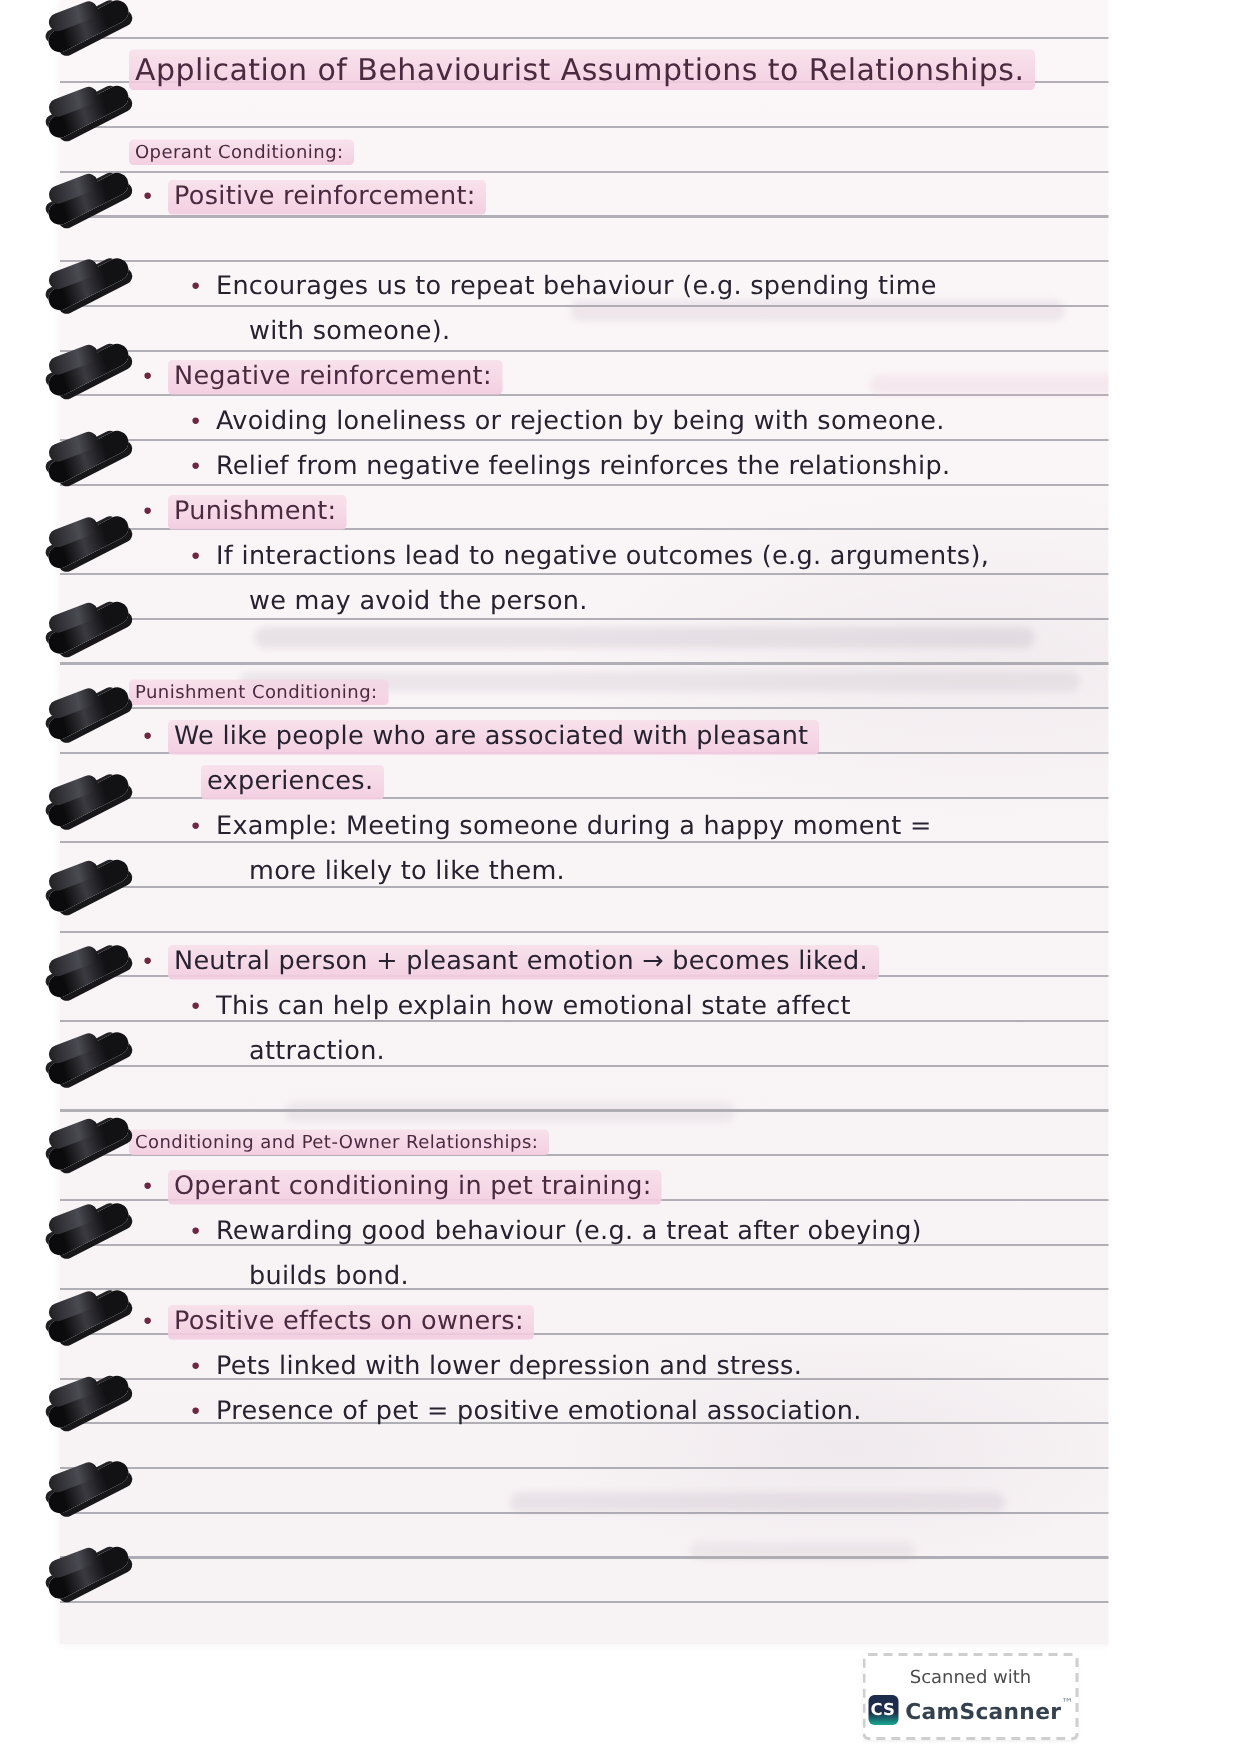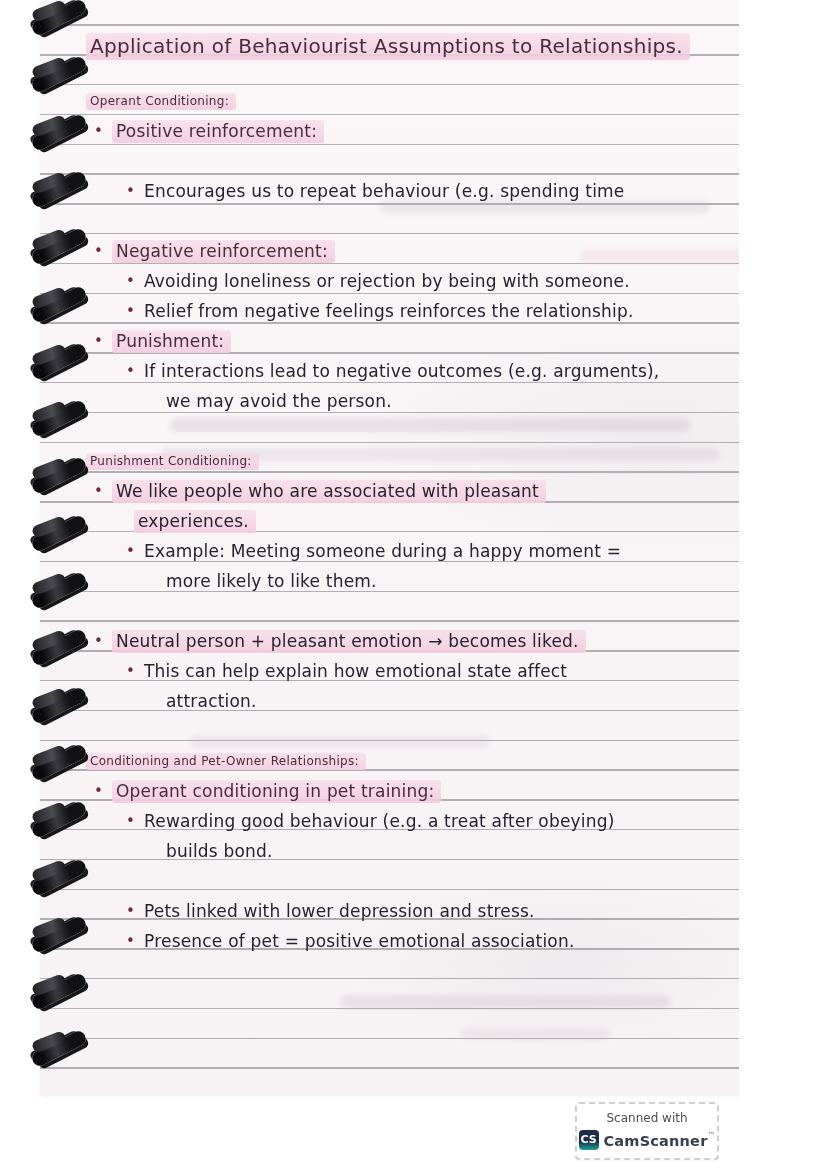--- a/index.html
+++ b/index.html
@@ -91,38 +91,40 @@
     <div class="bleed b7"></div>
 
     <div class="notes-layer">
       <div class="note-line note-title" style="left:46px;top:31px">
         <span class="hl ink-plum">Application of Behaviourist Assumptions to Relationships.</span>
       </div>
 
     <div class="note-line heading" style="left: 46px; top: 86px;"><span class="hl ink-plum">Operant Conditioning:</span></div>
         <div class="note-line" style="left: 54px; top: 116px;"><span class="bullet">•</span><span class="hl ink-plum">Positive reinforcement:</span></div>
         <div class="note-line" style="left: 86px; top: 176px;"><span class="bullet">•</span><span class="ink-black">Encourages us to repeat behaviour (e.g. spending time</span></div>
+        <div class="note-line" style="left: 126px; top: 206px;"><span class="ink-black">with someone).</span></div>
         <div class="note-line" style="left: 54px; top: 236px;"><span class="bullet">•</span><span class="hl ink-plum">Negative reinforcement:</span></div>
         <div class="note-line" style="left: 86px; top: 266px;"><span class="bullet">•</span><span class="ink-black">Avoiding loneliness or rejection by being with someone.</span></div>
         <div class="note-line" style="left: 86px; top: 296px;"><span class="bullet">•</span><span class="ink-black">Relief from negative feelings reinforces the relationship.</span></div>
         <div class="note-line" style="left: 54px; top: 326px;"><span class="bullet">•</span><span class="hl ink-plum">Punishment:</span></div>
         <div class="note-line" style="left: 86px; top: 356px;"><span class="bullet">•</span><span class="ink-black">If interactions lead to negative outcomes (e.g. arguments),</span></div>
         <div class="note-line" style="left: 126px; top: 386px;"><span class="ink-black">we may avoid the person.</span></div>
         <div class="note-line heading" style="left: 46px; top: 446px;"><span class="hl ink-plum">Punishment Conditioning:</span></div>
         <div class="note-line" style="left: 54px; top: 476px;"><span class="bullet">•</span><span class="hl ink-black">We like people who are associated with pleasant</span></div>
         <div class="note-line" style="left: 94px; top: 506px;"><span class="hl ink-black">experiences.</span></div>
         <div class="note-line" style="left: 86px; top: 536px;"><span class="bullet">•</span><span class="ink-black">Example: Meeting someone during a happy moment =</span></div>
         <div class="note-line" style="left: 126px; top: 566px;"><span class="ink-black">more likely to like them.</span></div>
         <div class="note-line" style="left: 54px; top: 626px;"><span class="bullet">•</span><span class="hl ink-black">Neutral person + pleasant emotion → becomes liked.</span></div>
         <div class="note-line" style="left: 86px; top: 656px;"><span class="bullet">•</span><span class="ink-black">This can help explain how emotional state affect</span></div>
         <div class="note-line" style="left: 126px; top: 686px;"><span class="ink-black">attraction.</span></div>
         <div class="note-line heading" style="left: 46px; top: 746px;"><span class="hl ink-plum">Conditioning and Pet-Owner Relationships:</span></div>
         <div class="note-line" style="left: 54px; top: 776px;"><span class="bullet">•</span><span class="hl ink-plum">Operant conditioning in pet training:</span></div>
         <div class="note-line" style="left: 86px; top: 806px;"><span class="bullet">•</span><span class="ink-black">Rewarding good behaviour (e.g. a treat after obeying)</span></div>
         <div class="note-line" style="left: 126px; top: 836px;"><span class="ink-black">builds bond.</span></div>
+        <div class="note-line" style="left: 54px; top: 866px;"><span class="bullet">•</span><span class="hl ink-plum">Positive effects on owners:</span></div>
         <div class="note-line" style="left: 86px; top: 896px;"><span class="bullet">•</span><span class="ink-black">Pets linked with lower depression and stress.</span></div>
         <div class="note-line" style="left: 86px; top: 926px;"><span class="bullet">•</span><span class="ink-black">Presence of pet = positive emotional association.</span></div>
       </div>
   </div>
 
   <div class="spiral">
       <div class="coil" style="top: 10px;"></div>
       <div class="coil" style="top: 67.3px;"></div>
       <div class="coil" style="top: 124.6px;"></div>
       <div class="coil" style="top: 181.9px;"></div>

